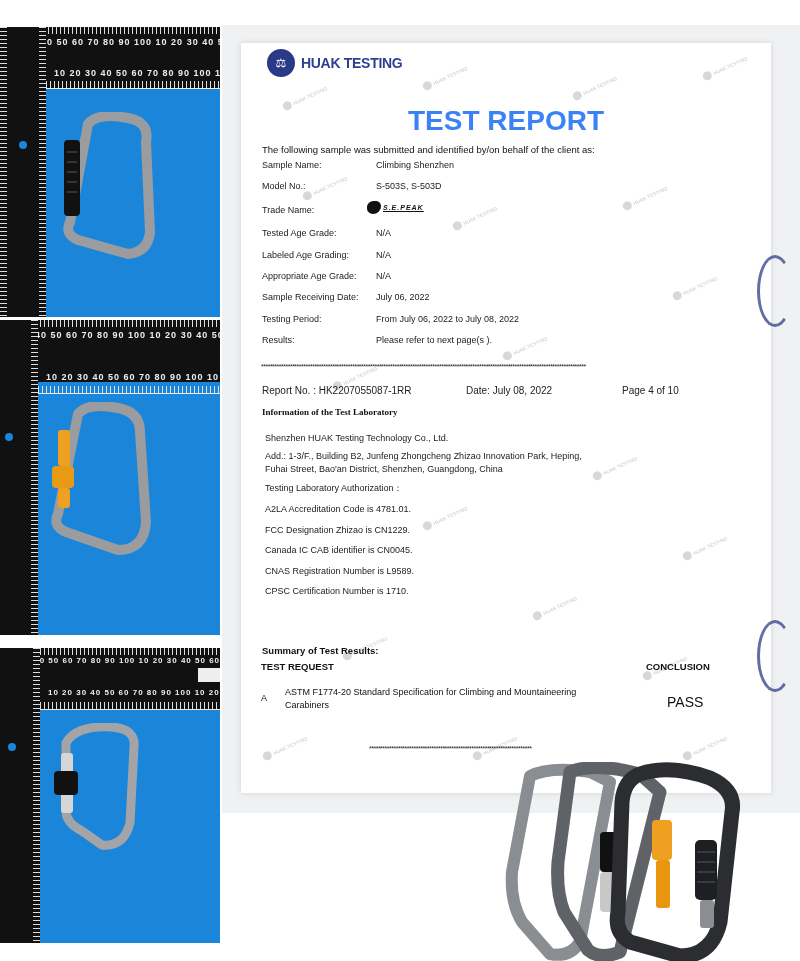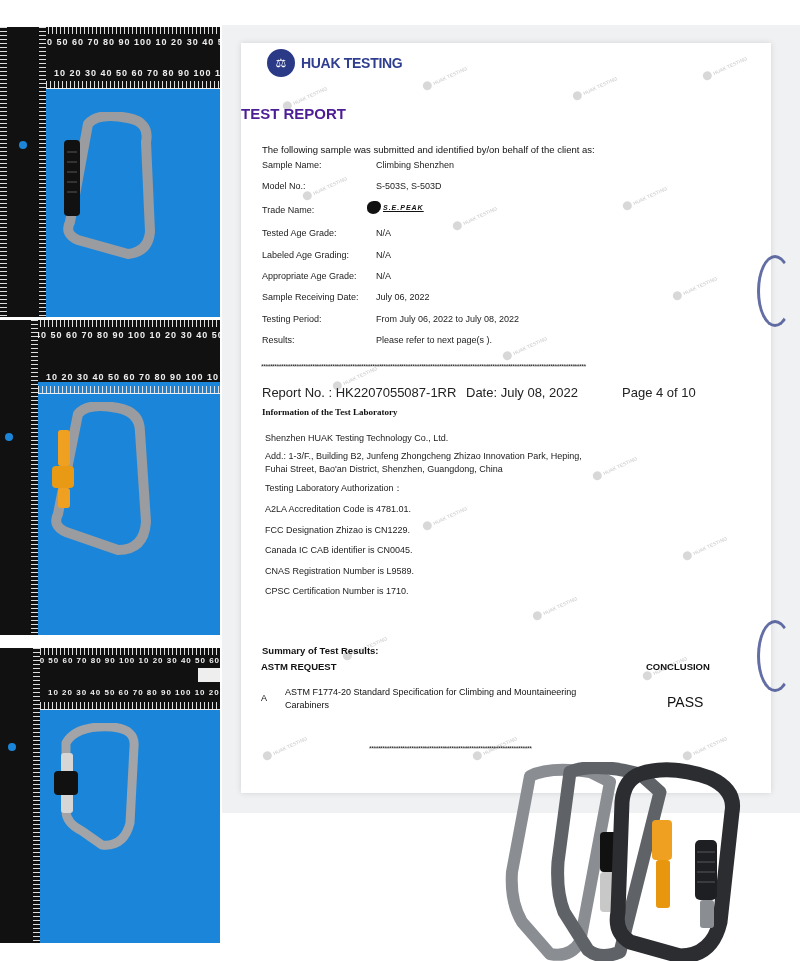--- a/index.html
+++ b/index.html
@@ -61,39 +61,39 @@
 
   .logo { position: absolute; left: 26px; top: 6px; display: flex; align-items: center; gap: 6px; }
   .logo-seal {
     width: 28px; height: 28px; border-radius: 50%; background: #2b3a86;
     border: 2px solid #2b3a86; display: flex; align-items: center; justify-content: center;
     color: #fff; font-size: 12px;
   }
   .logo-text { color: #2f3e8f; font-weight: bold; font-size: 14px; letter-spacing: -0.3px; }
 
   .title {
-    position: absolute; left: 0; right: 0; top: 62px; text-align: left;
-    font-size: 15px; font-weight: bold; color: #4c1d95;
+    position: absolute; left: 0; right: 0; top: 62px; text-align: center;
+    font-size: 28px; font-weight: bold; color: #3b82f6;
   }
   .intro { position: absolute; left: 21px; top: 101px; font-size: 9.5px; font-weight: normal; }
 
   .fields { position: absolute; left: 21px; top: 117px; font-size: 9px; color: #222; }
   .field-row { position: absolute; left: 0; white-space: nowrap; }
   .field-label { position: absolute; left: 0; }
   .field-value { position: absolute; left: 114px; }
   .trade-logo { position: absolute; left: 126px; top: 158px; display: flex; align-items: center; gap: 2px; }
   .trade-mark { width: 14px; height: 13px; background: #111; border-radius: 50% 40% 60% 45%; }
   .trade-text { font-size: 7px; font-weight: bold; font-style: italic; letter-spacing: 1px; text-decoration: underline; }
 
   .divider-stars {
     position: absolute; font-size: 7px; color: #222; white-space: nowrap; overflow: hidden;
     letter-spacing: -0.5px; line-height: 8px;
   }
 
-  .report-meta { position: absolute; top: 342px; font-size: 13px; color: #222; white-space: nowrap; text-align: right; }
+  .report-meta { position: absolute; top: 342px; font-size: 10px; color: #222; white-space: nowrap; text-align: right; }
   .section-h { position: absolute; left: 21px; top: 364px; font-size: 9px; font-weight: bold; font-family: Liberation Serif, serif; }
   .lab { position: absolute; left: 24px; font-size: 9px; color: #222; white-space: nowrap; }
 
   .summary-h { position: absolute; left: 21px; top: 602px; font-size: 9.5px; font-weight: bold; }
   .col-h { position: absolute; top: 618px; font-size: 9.5px; font-weight: bold; }
   .req-letter { position: absolute; left: 20px; top: 650px; font-size: 9px; }
   .req-text { position: absolute; left: 44px; top: 643px; font-size: 9px; width: 330px; line-height: 13px; }
   .pass { position: absolute; left: 426px; top: 651px; font-size: 14px; }
 
   
@@ -312,21 +312,21 @@
   <div class="lab" style="top:408px">Add.: 1-3/F., Building B2, Junfeng Zhongcheng Zhizao Innovation Park, Heping,</div>
   <div class="lab" style="top:421px">Fuhai Street, Bao'an District, Shenzhen, Guangdong, China</div>
   <div class="lab" style="top:439px">Testing Laboratory Authorization：</div>
   <div class="lab" style="top:461px">A2LA Accreditation Code is 4781.01.</div>
   <div class="lab" style="top:482px">FCC Designation Zhizao is CN1229.</div>
   <div class="lab" style="top:502px">Canada IC CAB identifier is CN0045.</div>
   <div class="lab" style="top:523px">CNAS Registration Number is L9589.</div>
   <div class="lab" style="top:543px">CPSC Certification Number is 1710.</div>
 
   <div class="summary-h">Summary of Test Results:</div>
-  <div class="col-h" style="left:20px">ASTM REQUEST</div>
+  <div class="col-h" style="left:20px">TEST REQUEST</div>
   <div class="col-h" style="left:405px">CONCLUSION</div>
 
   <div>
     <div class="req-letter">A</div>
     <div class="req-text">ASTM F1774-20 Standard Specification for Climbing and Mountaineering Carabiners</div>
     <div class="pass">PASS</div>
   </div>
 
   <div class="divider-stars" style="left:128px;top:702px;width:252px">*************************************************************************</div>
 </div>

